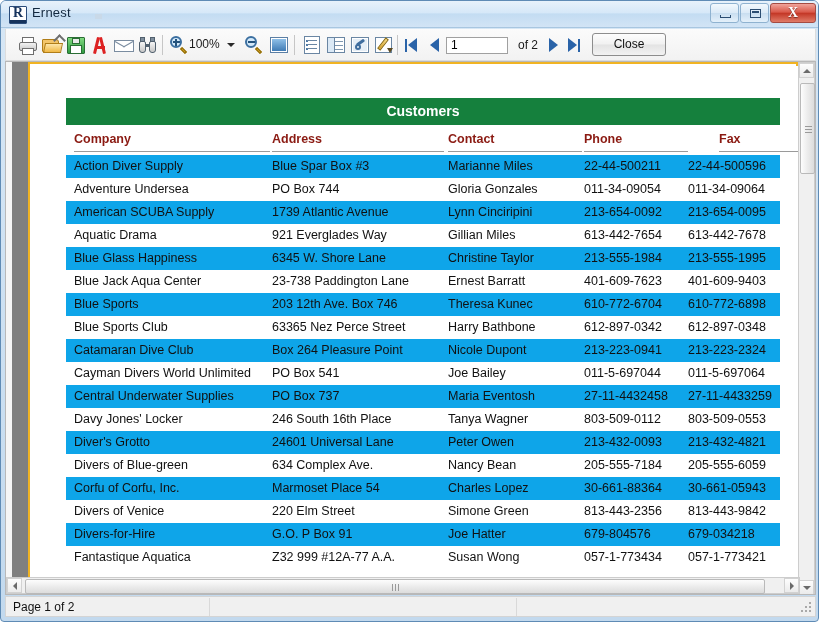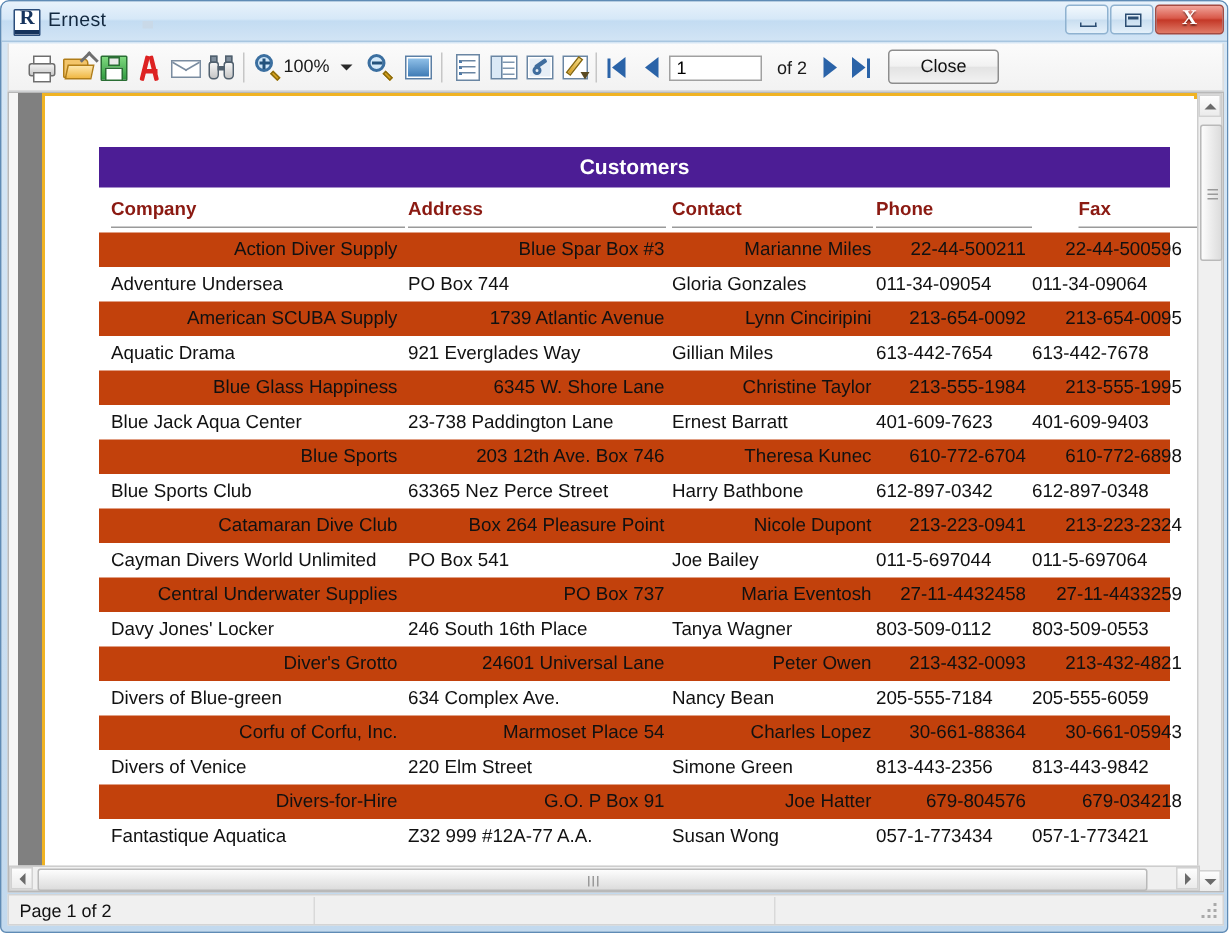--- a/index.html
+++ b/index.html
@@ -303,21 +303,21 @@
     width: 766px; height: 515px;
     background: #ffffff;
     overflow: hidden;
   }
 
   
   #report-band {
     position: absolute;
     left: 26px; top: 32px;
     width: 714px; height: 27px;
-    background: #4c1d95;
+    background: #15803d;
   }
   #report-title {
     position: absolute;
     left: 0; top: 0;
     width: 714px;
     line-height: 27px;
     text-align: center;
     color: #ffffff;
     font-size: 14px;
     font-weight: bold;
@@ -346,21 +346,21 @@
     height: 1px;
     background: #9a9a9a;
   }
 
   .rt-row {
     position: relative;
     height: 23px;
     font-size: 12.5px;
     color: #111111;
   }
-  .rt-row.alt { background: #c2410c; text-align: right; }
+  .rt-row.alt { background: #0ea5e9; }
   .rt-row .td {
     position: absolute;
     top: 4px;
     white-space: nowrap;
     overflow: hidden;
   }
 
   
   .c-company { left: 8px;  width: 196px; }
   .c-address { left: 206px; width: 172px; }

